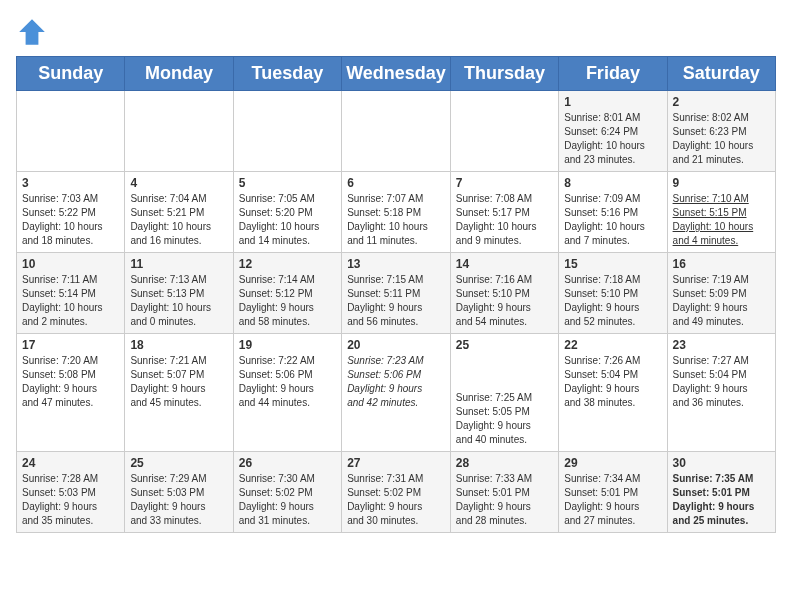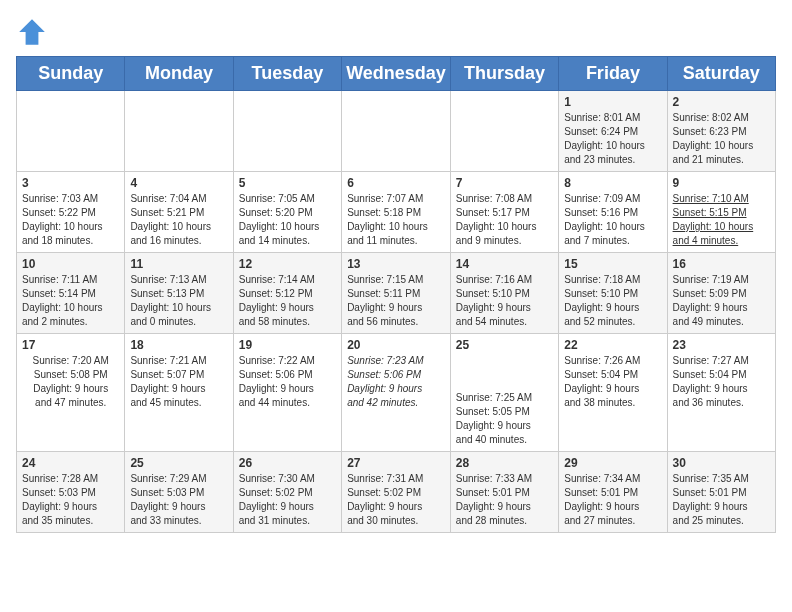--- a/index.html
+++ b/index.html
@@ -246,21 +246,21 @@
           <div class="day-number">16</div>
           <div class="day-info" style="white-space: pre-line;">Sunrise: 7:19 AM
 Sunset: 5:09 PM
 Daylight: 9 hours
 and 49 minutes.</div>
         </td>
       </tr>
       <tr>
         <td>
           <div class="day-number">17</div>
-          <div class="day-info" style="white-space: pre-line; text-align: center;">Sunrise: 7:20 AM
+          <div class="day-info" style="white-space: pre-line;">Sunrise: 7:20 AM
 Sunset: 5:08 PM
 Daylight: 9 hours
 and 47 minutes.</div>
         </td>
         <td>
           <div class="day-number">18</div>
           <div class="day-info" style="white-space: pre-line;">Sunrise: 7:21 AM
 Sunset: 5:07 PM
 Daylight: 9 hours
 and 45 minutes.</div>
@@ -339,20 +339,20 @@
         </td>
         <td>
           <div class="day-number">29</div>
           <div class="day-info" style="white-space: pre-line;">Sunrise: 7:34 AM
 Sunset: 5:01 PM
 Daylight: 9 hours
 and 27 minutes.</div>
         </td>
         <td>
           <div class="day-number">30</div>
-          <div class="day-info" style="white-space: pre-line;">Sunrise: 7:35 AM
+          <div class="day-info" style="white-space: pre-line; font-weight: bold;">Sunrise: 7:35 AM
 Sunset: 5:01 PM
 Daylight: 9 hours
 and 25 minutes.</div>
         </td>
       </tr>
     </tbody>
 </table>
 
 </body></html>

